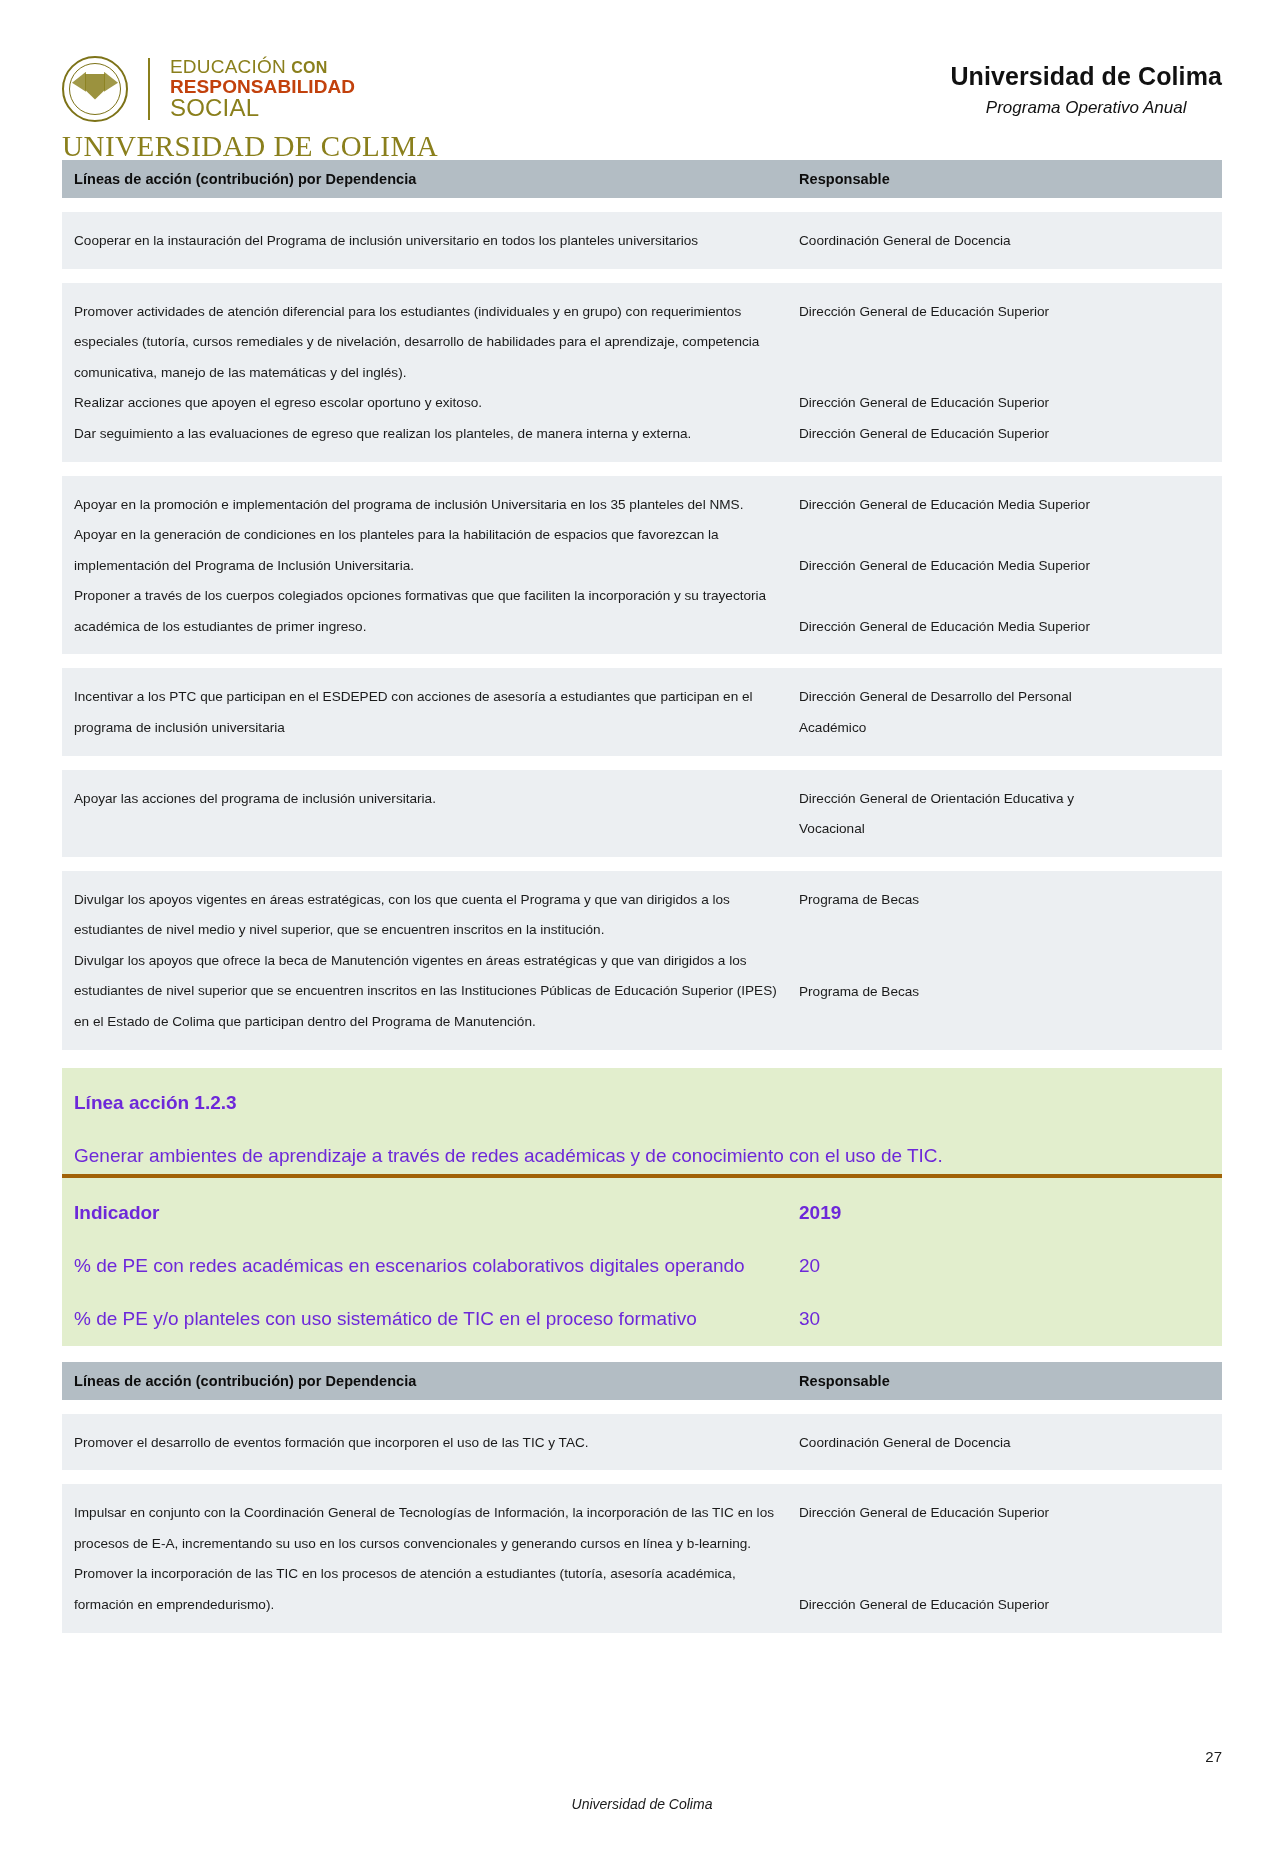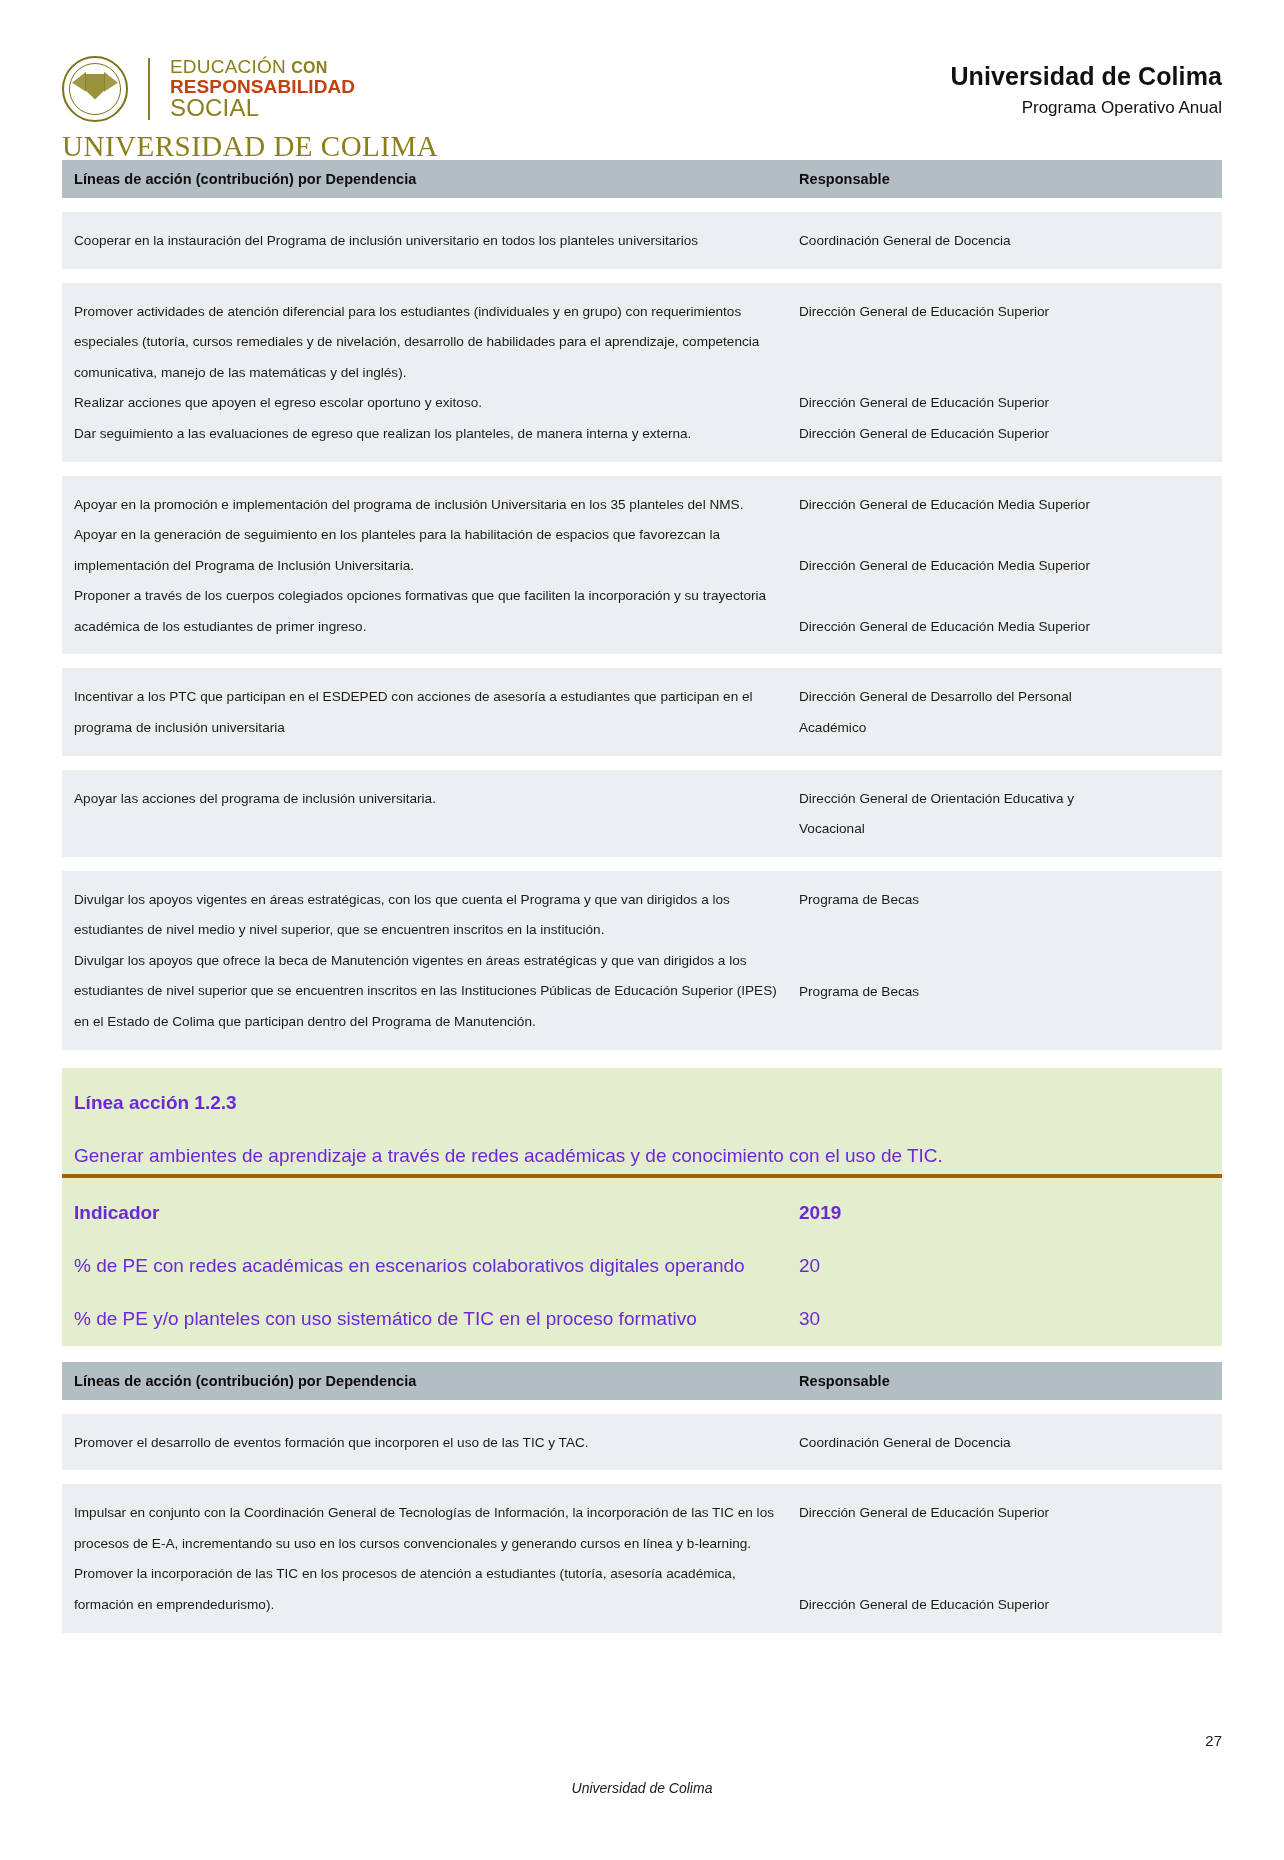--- a/index.html
+++ b/index.html
@@ -130,22 +130,24 @@
     padding-top: 14px;
   }
   .univ-title {
     font-size: 25px;
     font-weight: 700;
     color: #111;
     letter-spacing: .1px;
   }
   .univ-sub {
     font-size: 17px;
+    font-style: italic;
     color: #111;
     margin-top: 7px;
+    text-align: center;
   }
 
   
   .content {
     padding: 0 62px;
     box-sizing: border-box;
   }
   table.tbl {
     width: 100%;
     border-collapse: collapse;
@@ -225,21 +227,21 @@
   }
   .green-row.last td { padding-bottom: 16px; }
   .col-ind  { width: 62.5%; }
   .col-year { width: 37.5%; }
 
   
   .footer {
     position: absolute;
     left: 0;
     right: 0;
-    bottom: 16px;
+    bottom: 0;
     height: 150px;
   }
   .footer-center {
     position: absolute;
     left: 0; right: 0;
     bottom: 48px;
     text-align: center;
     font-size: 14px;
     font-style: italic;
     color: #1b1b1b;
@@ -318,21 +320,21 @@
               <span class="resp-line gap-2">Dirección General de Educación Superior</span>
               <span class="resp-line">Dirección General de Educación Superior</span>
             </td>
           </tr>
           <tr class="spacer-row">
             <td colspan="2"></td>
           </tr>
           <tr class="body-row">
             <td>
               <span style="display: block;">Apoyar en la promoción e implementación del  programa de inclusión Universitaria en los 35 planteles del NMS.</span>
-              <span style="display: block;">Apoyar en la generación de seguimiento en los planteles para la habilitación de espacios que favorezcan la implementación del Programa de Inclusión Universitaria.</span>
+              <span style="display: block;">Apoyar en la generación de condiciones en los planteles para la habilitación de espacios que favorezcan la implementación del Programa de Inclusión Universitaria.</span>
               <span style="display: block;">Proponer a través de los cuerpos colegiados opciones formativas que que faciliten la incorporación y su trayectoria académica de los estudiantes de primer ingreso.</span>
             </td>
             <td class="resp-cell">
               <span class="resp-line">Dirección General de Educación Media Superior</span>
               <span class="resp-line gap-1">Dirección General de Educación Media Superior</span>
               <span class="resp-line gap-1">Dirección General de Educación Media Superior</span>
             </td>
           </tr>
           <tr class="spacer-row">
             <td colspan="2"></td>

